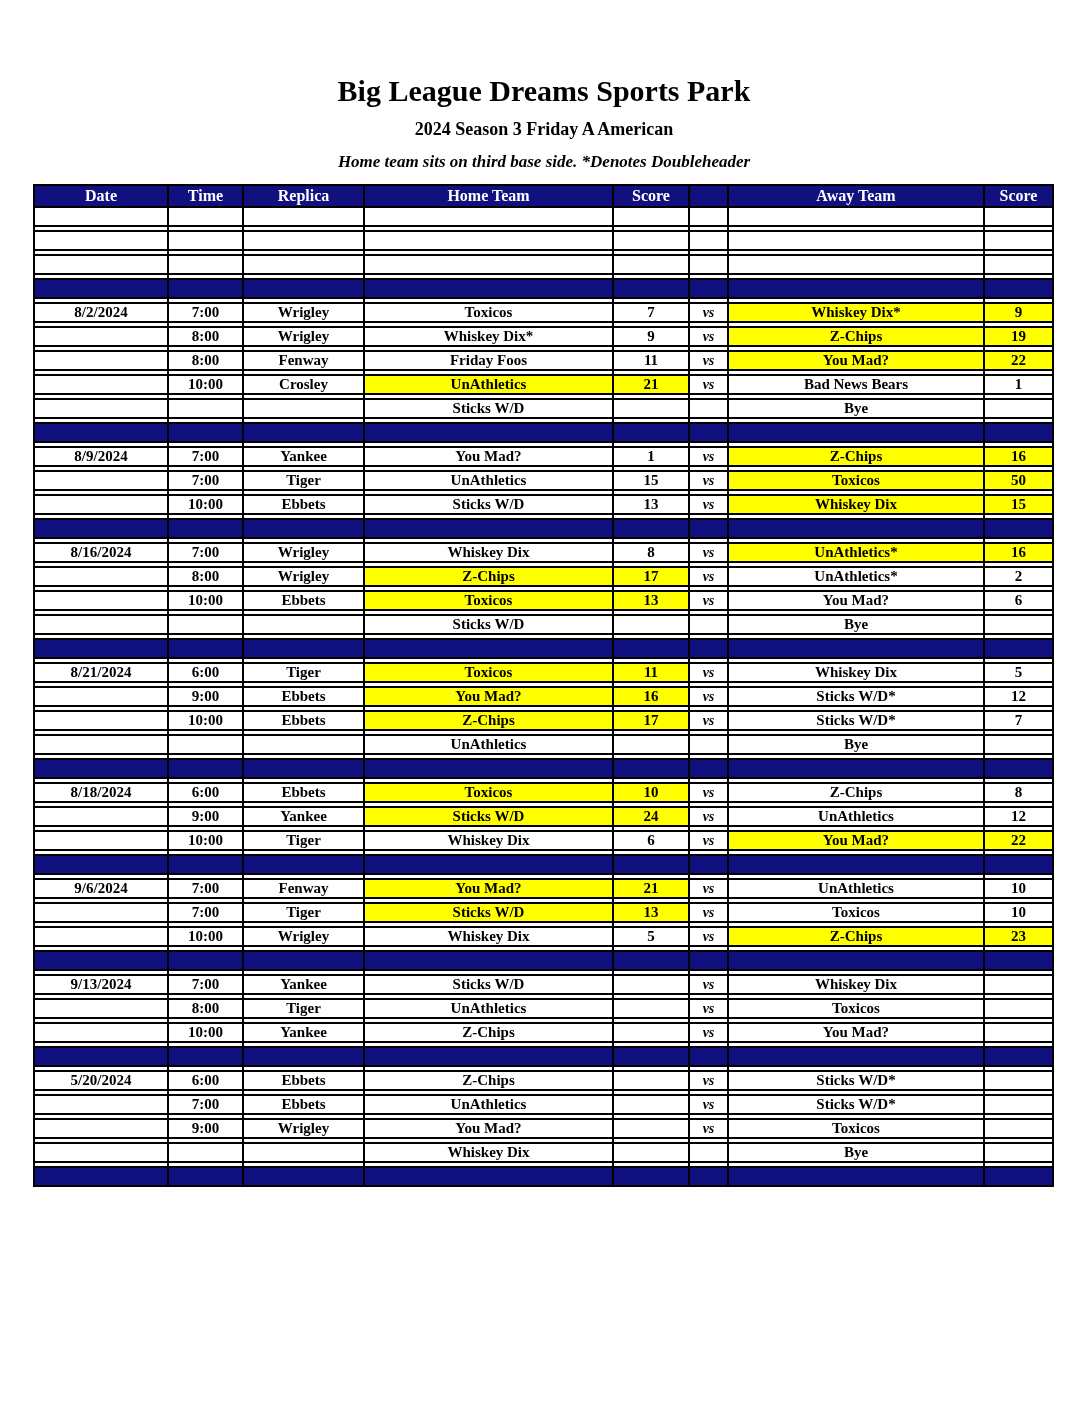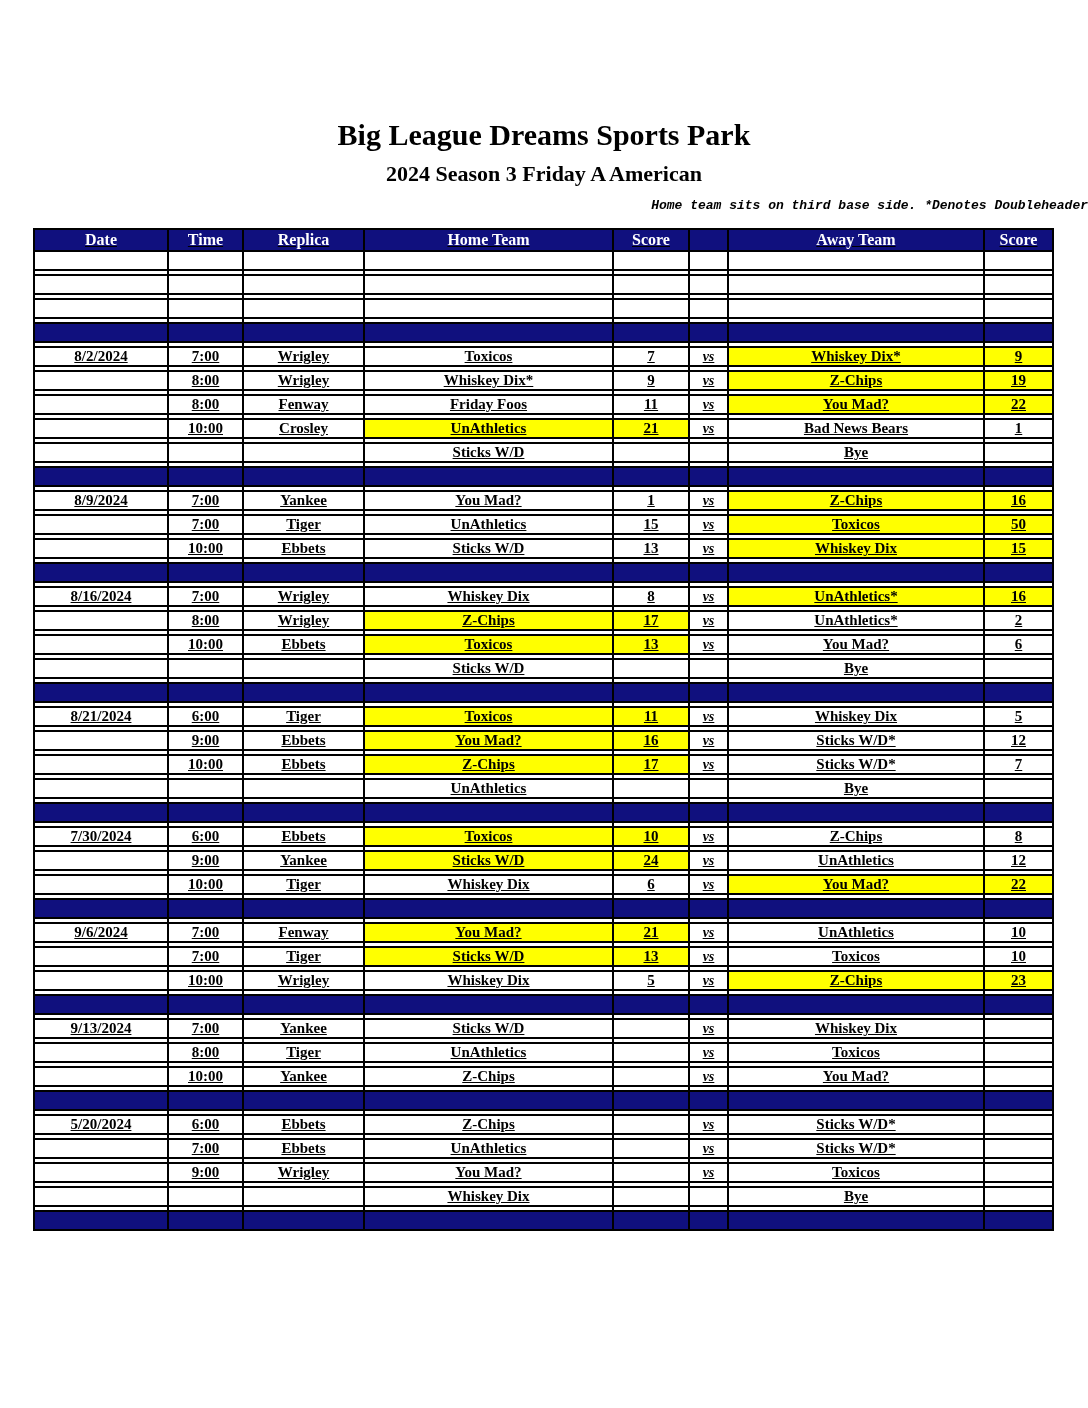--- a/index.html
+++ b/index.html
@@ -1,36 +1,36 @@
 <!DOCTYPE html>
 <html style="--navy: #10107e; --hl: #ffff00; --header-text: #ffffff; --grid: #000000;"><head>
 <meta charset="utf-8">
 <style>
   html,body { margin:0; padding:0; background:#ffffff; }
   body {
     width:1088px; min-height:1408px;
     font-family:"Liberation Serif","DejaVu Serif",serif;
     color:#000;
   }
-  .page { padding-top:118px; }
+  .page { padding-top:74px; }
   .title {
     margin:0; text-align:center;
     font-size:30px; font-weight:bold; line-height:34px;
   }
   .subtitle {
     margin:9px 0 0; text-align:center;
-    font-size:22px; font-weight:bold; line-height:25px;
+    font-size:18px; font-weight:bold; line-height:25px;
   }
   .note {
-    margin:10px 0 0; text-align:right;
-    font-size:13px; font-weight:bold; font-style:italic; line-height:19px;font-family:Liberation Mono, monospace;
+    margin:10px 0 0; text-align:center;
+    font-size:17px; font-weight:bold; font-style:italic; line-height:19px;
   }
   table.schedule {
     margin:13px 0 0 33px;
-    border-collapse:collapse; table-layout:fixed;text-decoration:underline;
+    border-collapse:collapse; table-layout:fixed;
   }
   .schedule th, .schedule td {
     border:2px solid var(--grid,#000);
     font-weight:bold; text-align:center;
     padding:0 2px; overflow:hidden; white-space:nowrap;
   }
   .schedule th {
     background:var(--navy,#10107e); color:var(--header-text,#fff);
     height:20px; font-size:16px;
   }
@@ -550,21 +550,21 @@
           <td></td>
           <td></td>
           <td></td>
           <td></td>
           <td></td>
           <td class="vs"></td>
           <td></td>
           <td></td>
         </tr>
         <tr>
-          <td>7/30/2024</td>
+          <td>8/18/2024</td>
           <td>6:00</td>
           <td>Ebbets</td>
           <td class="hl">Toxicos</td>
           <td class="hl">10</td>
           <td class="vs">vs</td>
           <td>Z-Chips</td>
           <td>8</td>
         </tr>
         <tr class="sp">
           <td></td>

